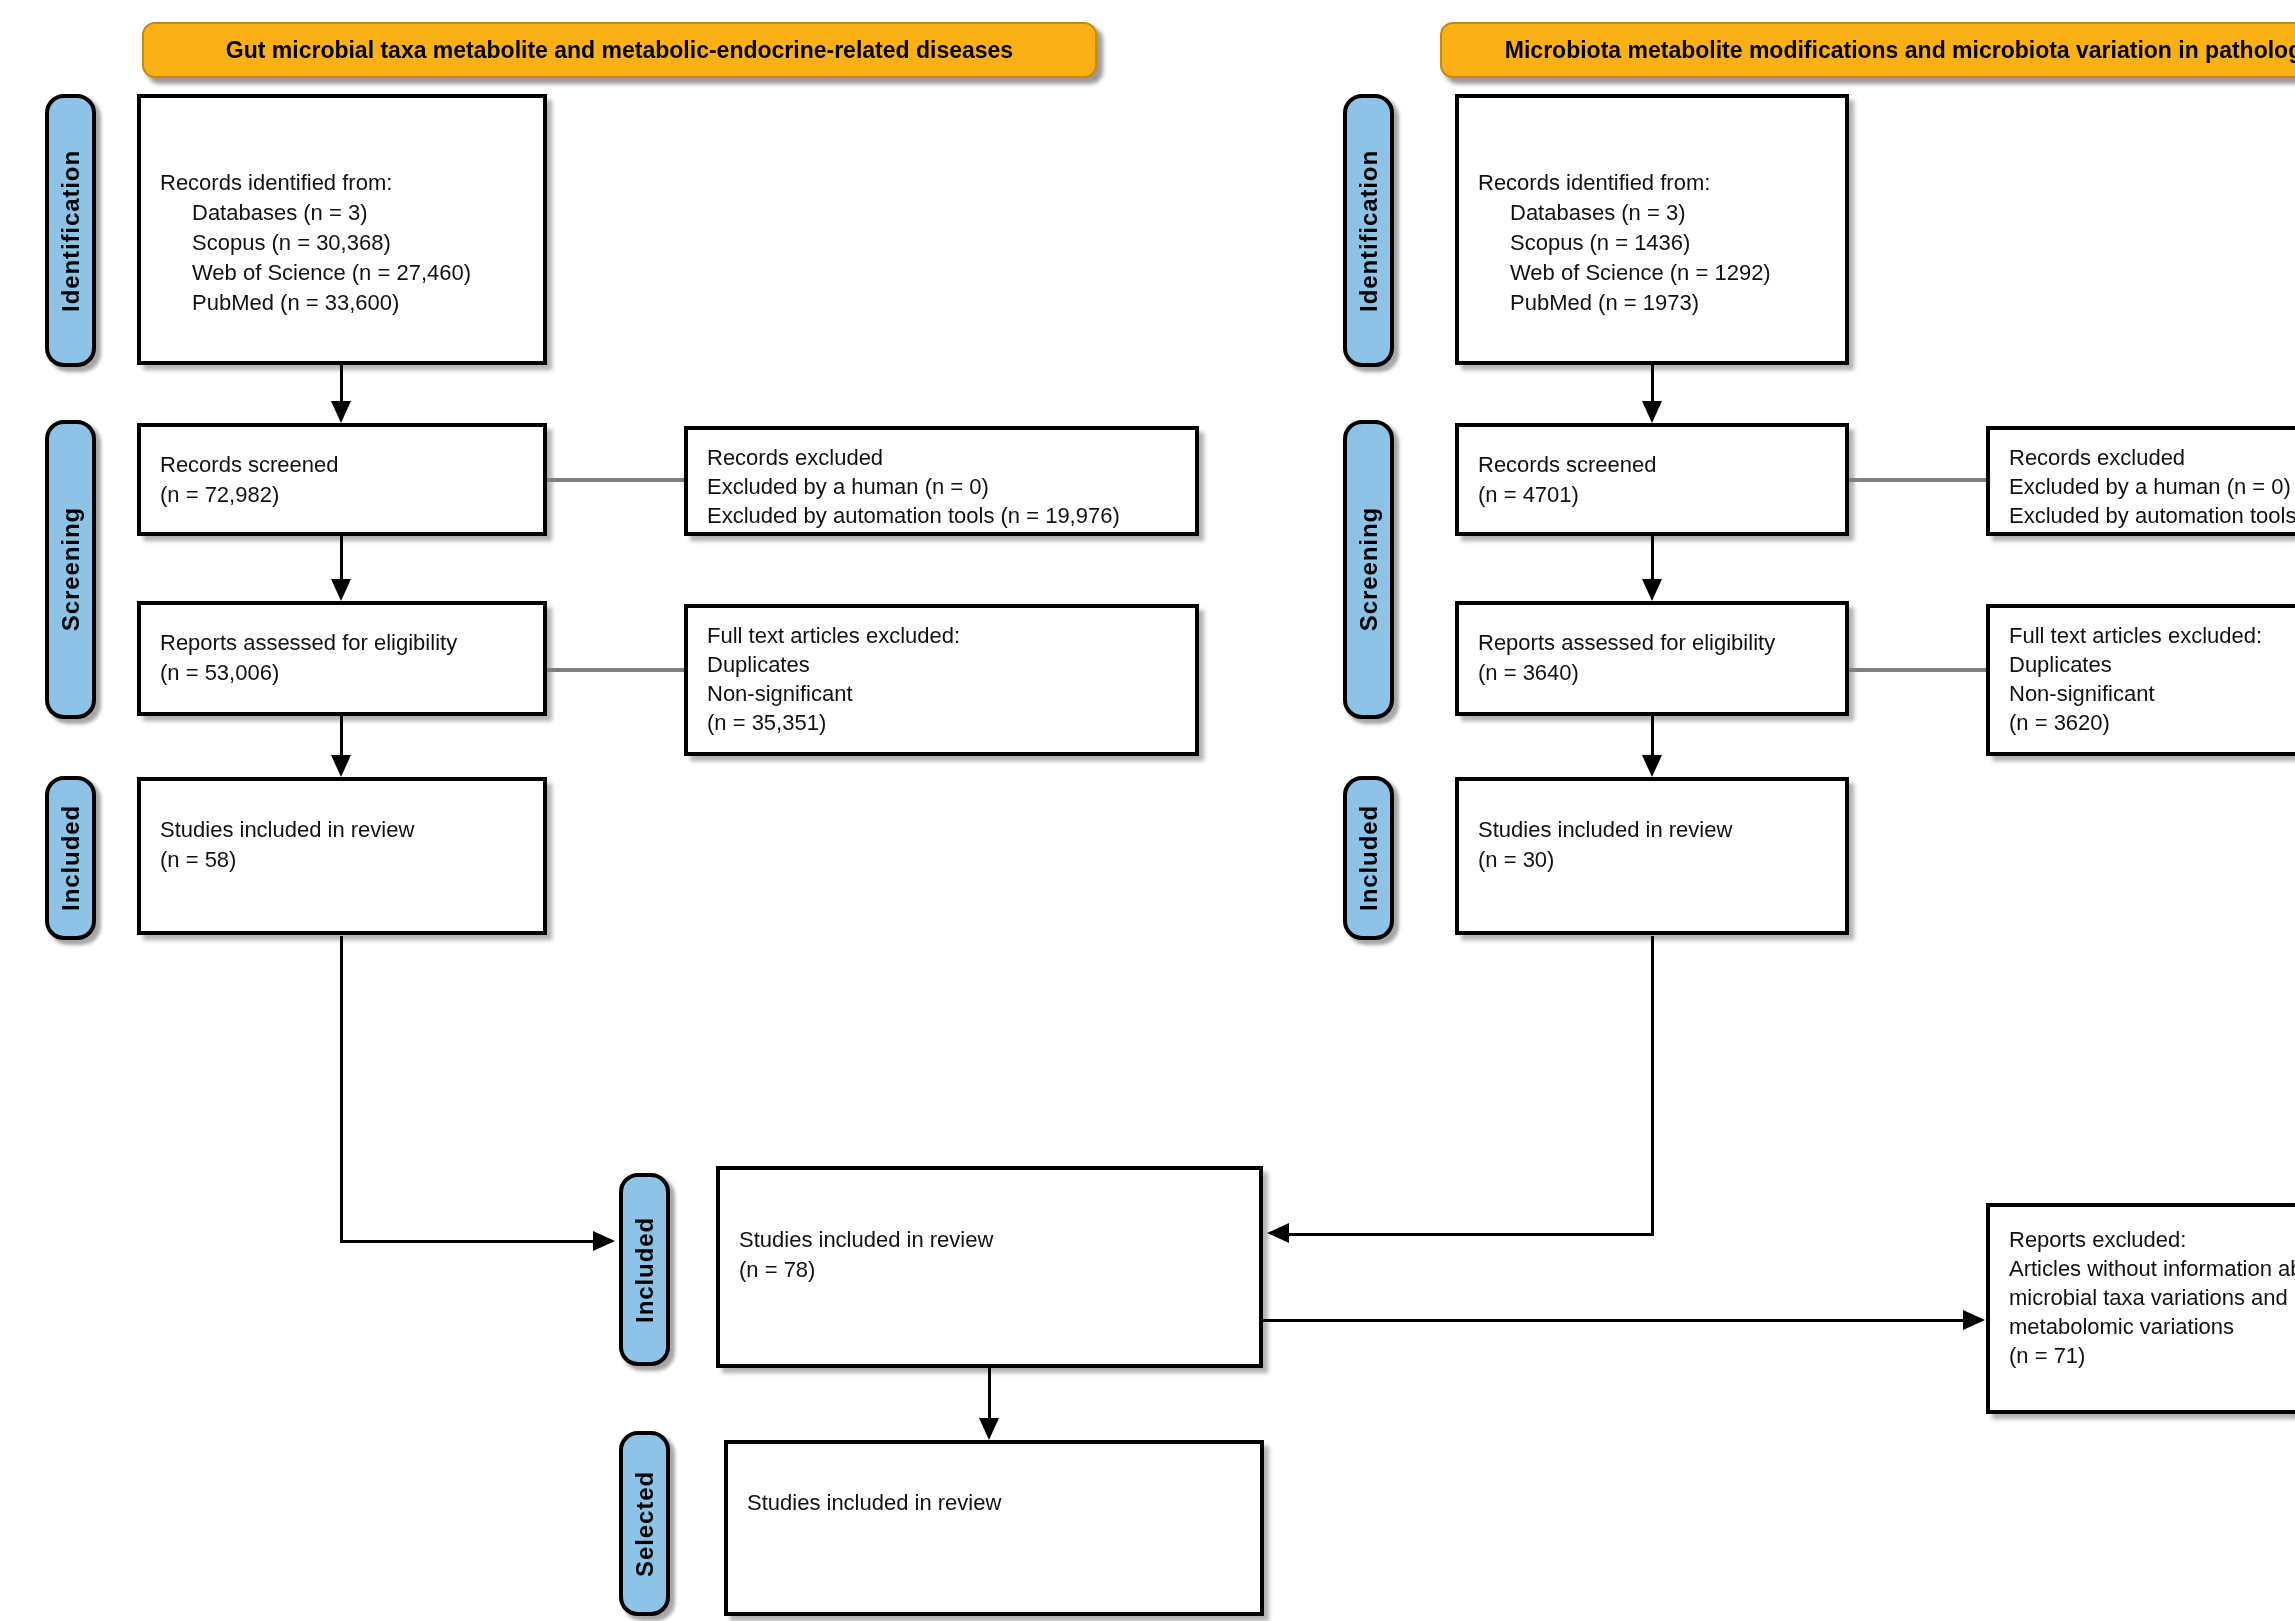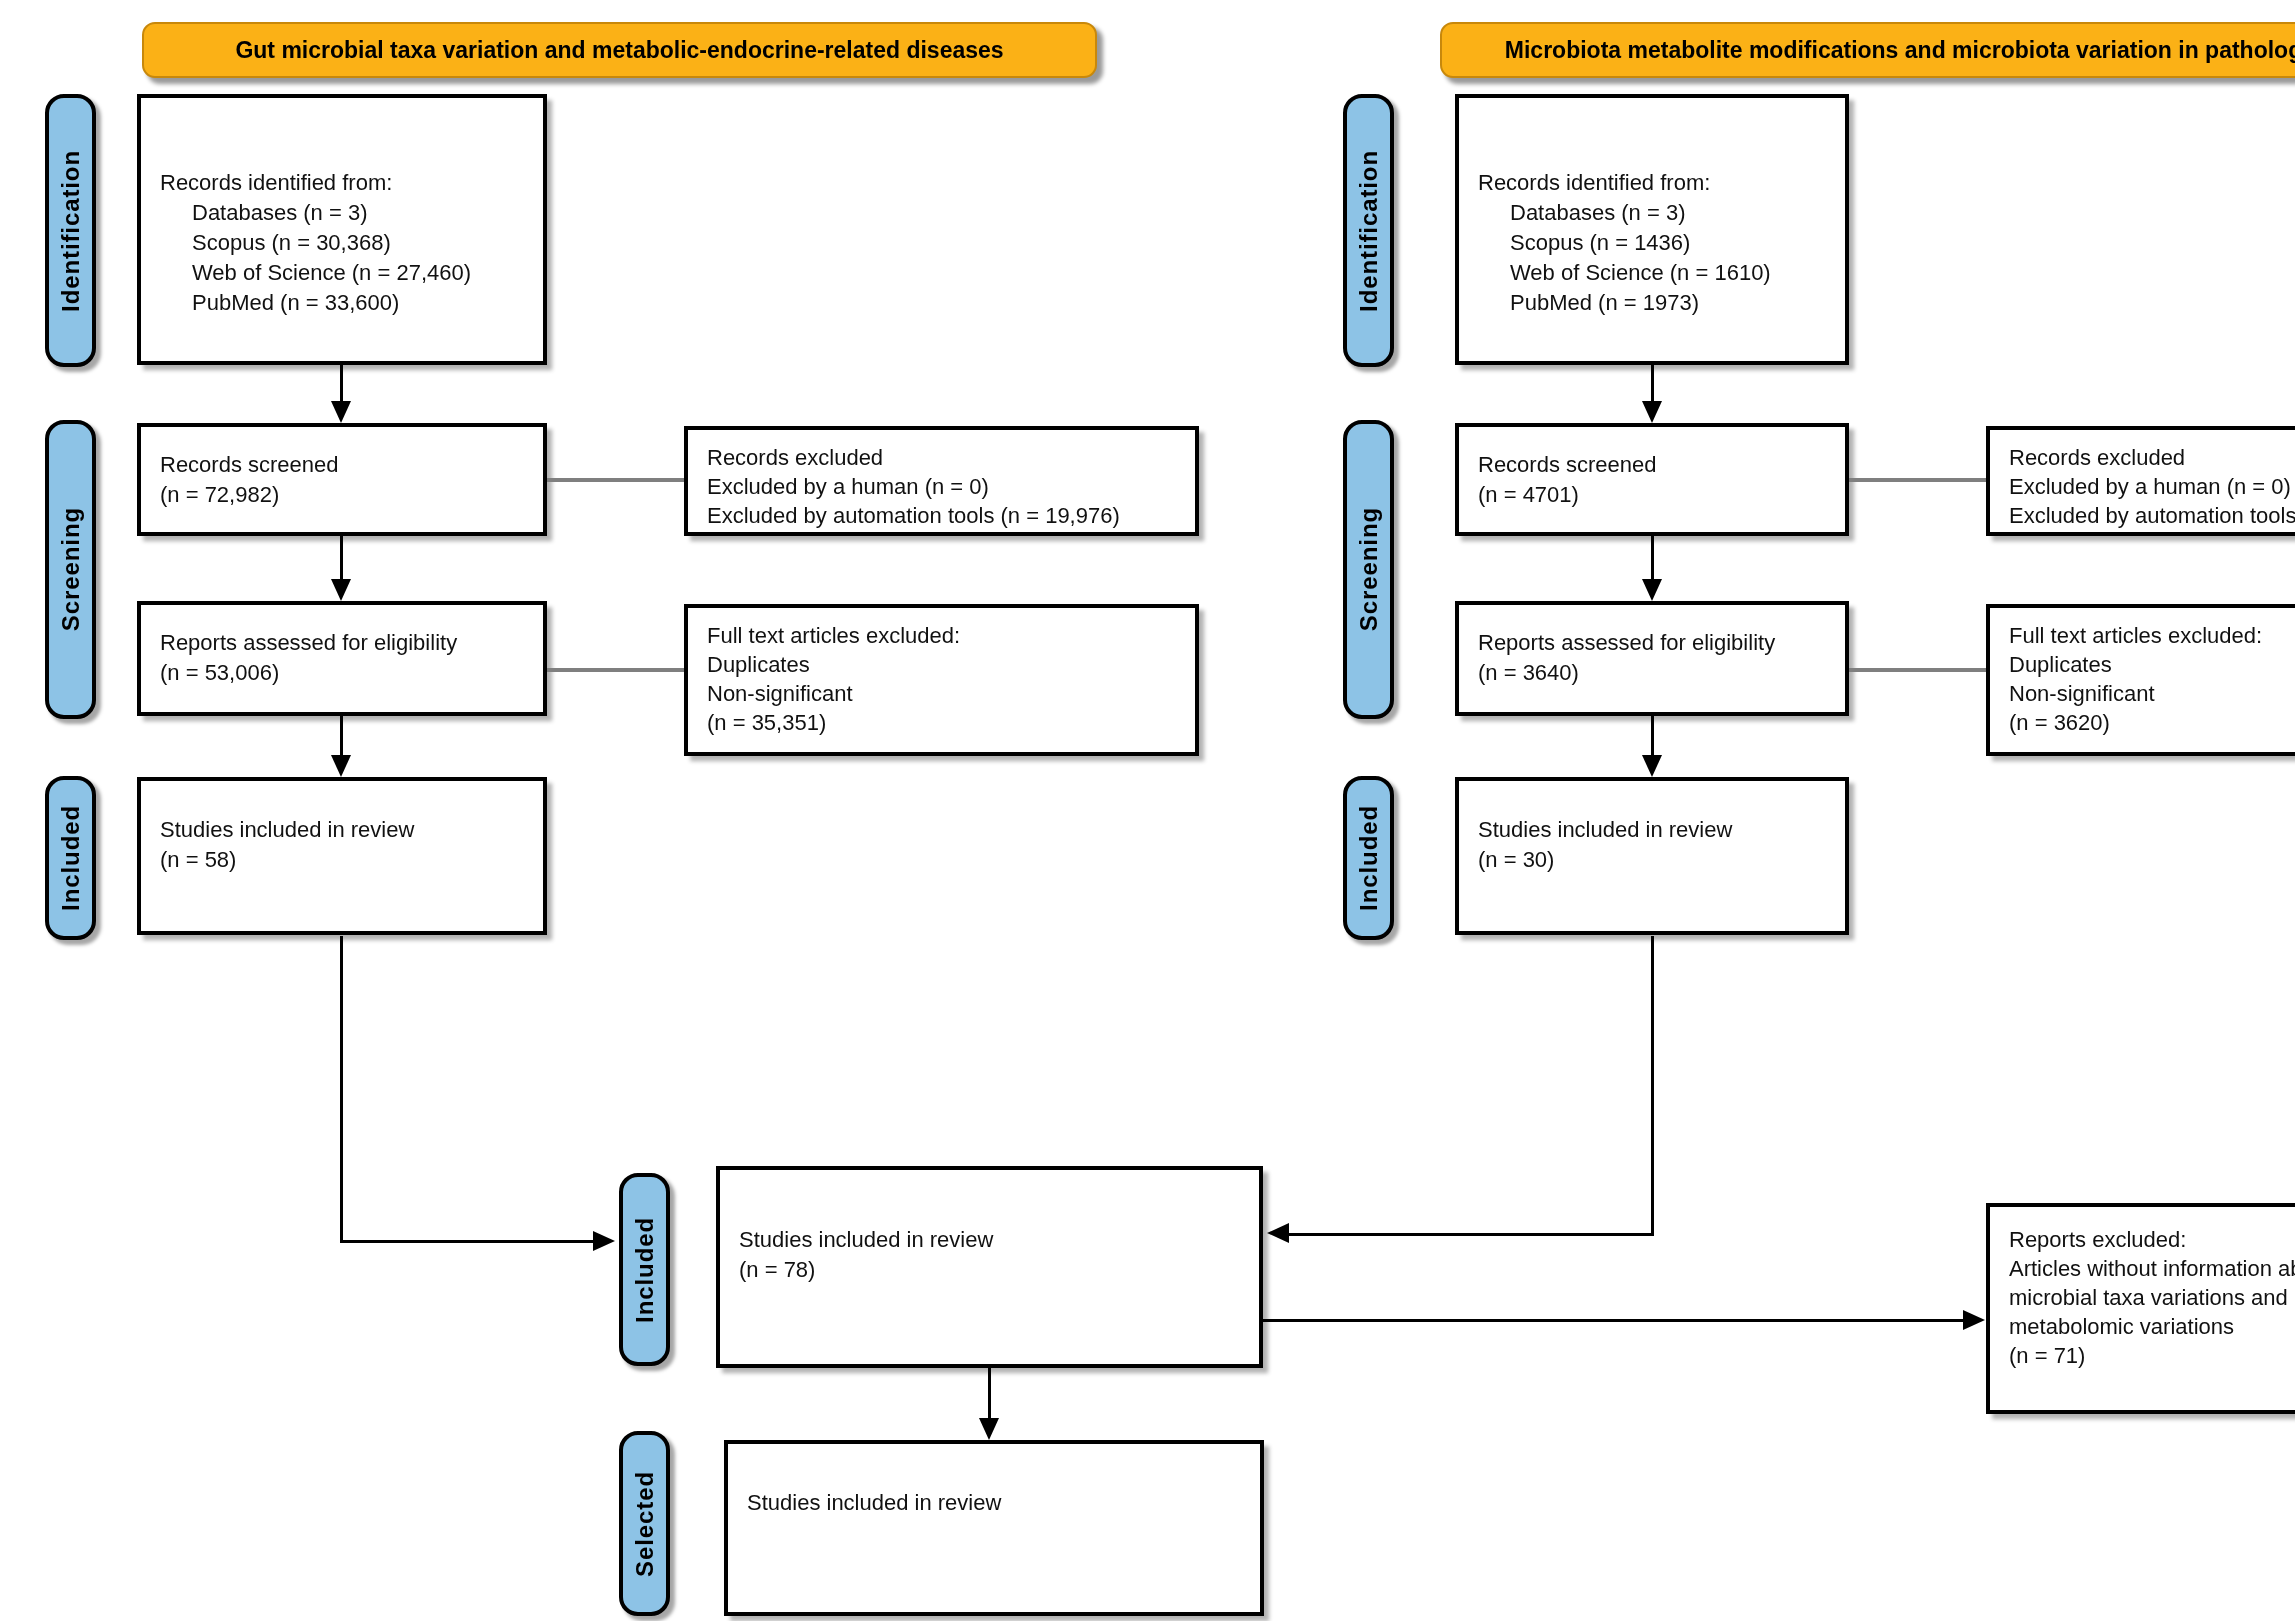--- a/index.html
+++ b/index.html
@@ -37,21 +37,21 @@
   .vline{position:absolute;width:2.8px;background:#000;}
   .hgray{position:absolute;height:4.1px;background:#7f7f7f;}
   .hblack{position:absolute;height:3.2px;background:#000;}
   .ah-down{position:absolute;width:0;height:0;border-left:10.6px solid transparent;border-right:10.6px solid transparent;border-top:22px solid #000;}
   .ah-right{position:absolute;width:0;height:0;border-top:10.6px solid transparent;border-bottom:10.6px solid transparent;border-left:22px solid #000;}
   .ah-left{position:absolute;width:0;height:0;border-top:10.6px solid transparent;border-bottom:10.6px solid transparent;border-right:22px solid #000;}
 </style>
 </head>
 <body>
 
-<div class="banner" style="left:142px;top:22px;width:955px;height:56px;">Gut microbial taxa variation and metabolic-endocrine-related diseases</div>
+<div class="banner" style="left:142px;top:22px;width:955px;height:56px;">Gut microbial taxa metabolite and metabolic-endocrine-related diseases</div>
 
 <div class="tag" style="left:45px;top:94px;width:51px;height:273px;">
   <span>Identification</span>
 </div>
 <div class="box pad-lg" style="left:137px;top:94px;width:410px;height:271px;">
   <div>Records identified from:</div>
   <div class="indent">Databases (n = 3)</div>
   <div class="indent">Scopus (n = 30,368)</div>
   <div class="indent">Web of Science (n = 27,460)</div>
   <div class="indent">PubMed (n = 33,600)</div>
@@ -102,21 +102,21 @@
 
 <div class="banner" style="left:1440px;top:22px;width:959px;height:56px;">Microbiota metabolite modifications and microbiota variation in pathologies</div>
 
 <div class="tag" style="left:1343px;top:94px;width:51px;height:273px;">
   <span>Identification</span>
 </div>
 <div class="box pad-lg" style="left:1455px;top:94px;width:394px;height:271px;">
   <div>Records identified from:</div>
   <div class="indent">Databases (n = 3)</div>
   <div class="indent">Scopus (n = 1436)</div>
-  <div class="indent">Web of Science (n = 1610)</div>
+  <div class="indent">Web of Science (n = 1292)</div>
   <div class="indent">PubMed (n = 1973)</div>
 </div>
 
 <div class="vline" style="left:1651px;top:365px;height:38px;"></div>
 <div class="ah-down" style="left:1642px;top:401px;"></div>
 
 <div class="tag" style="left:1343px;top:420px;width:51px;height:299px;">
   <span>Screening</span>
 </div>
 <div class="box" style="left:1455px;top:423px;width:394px;height:113px;">

